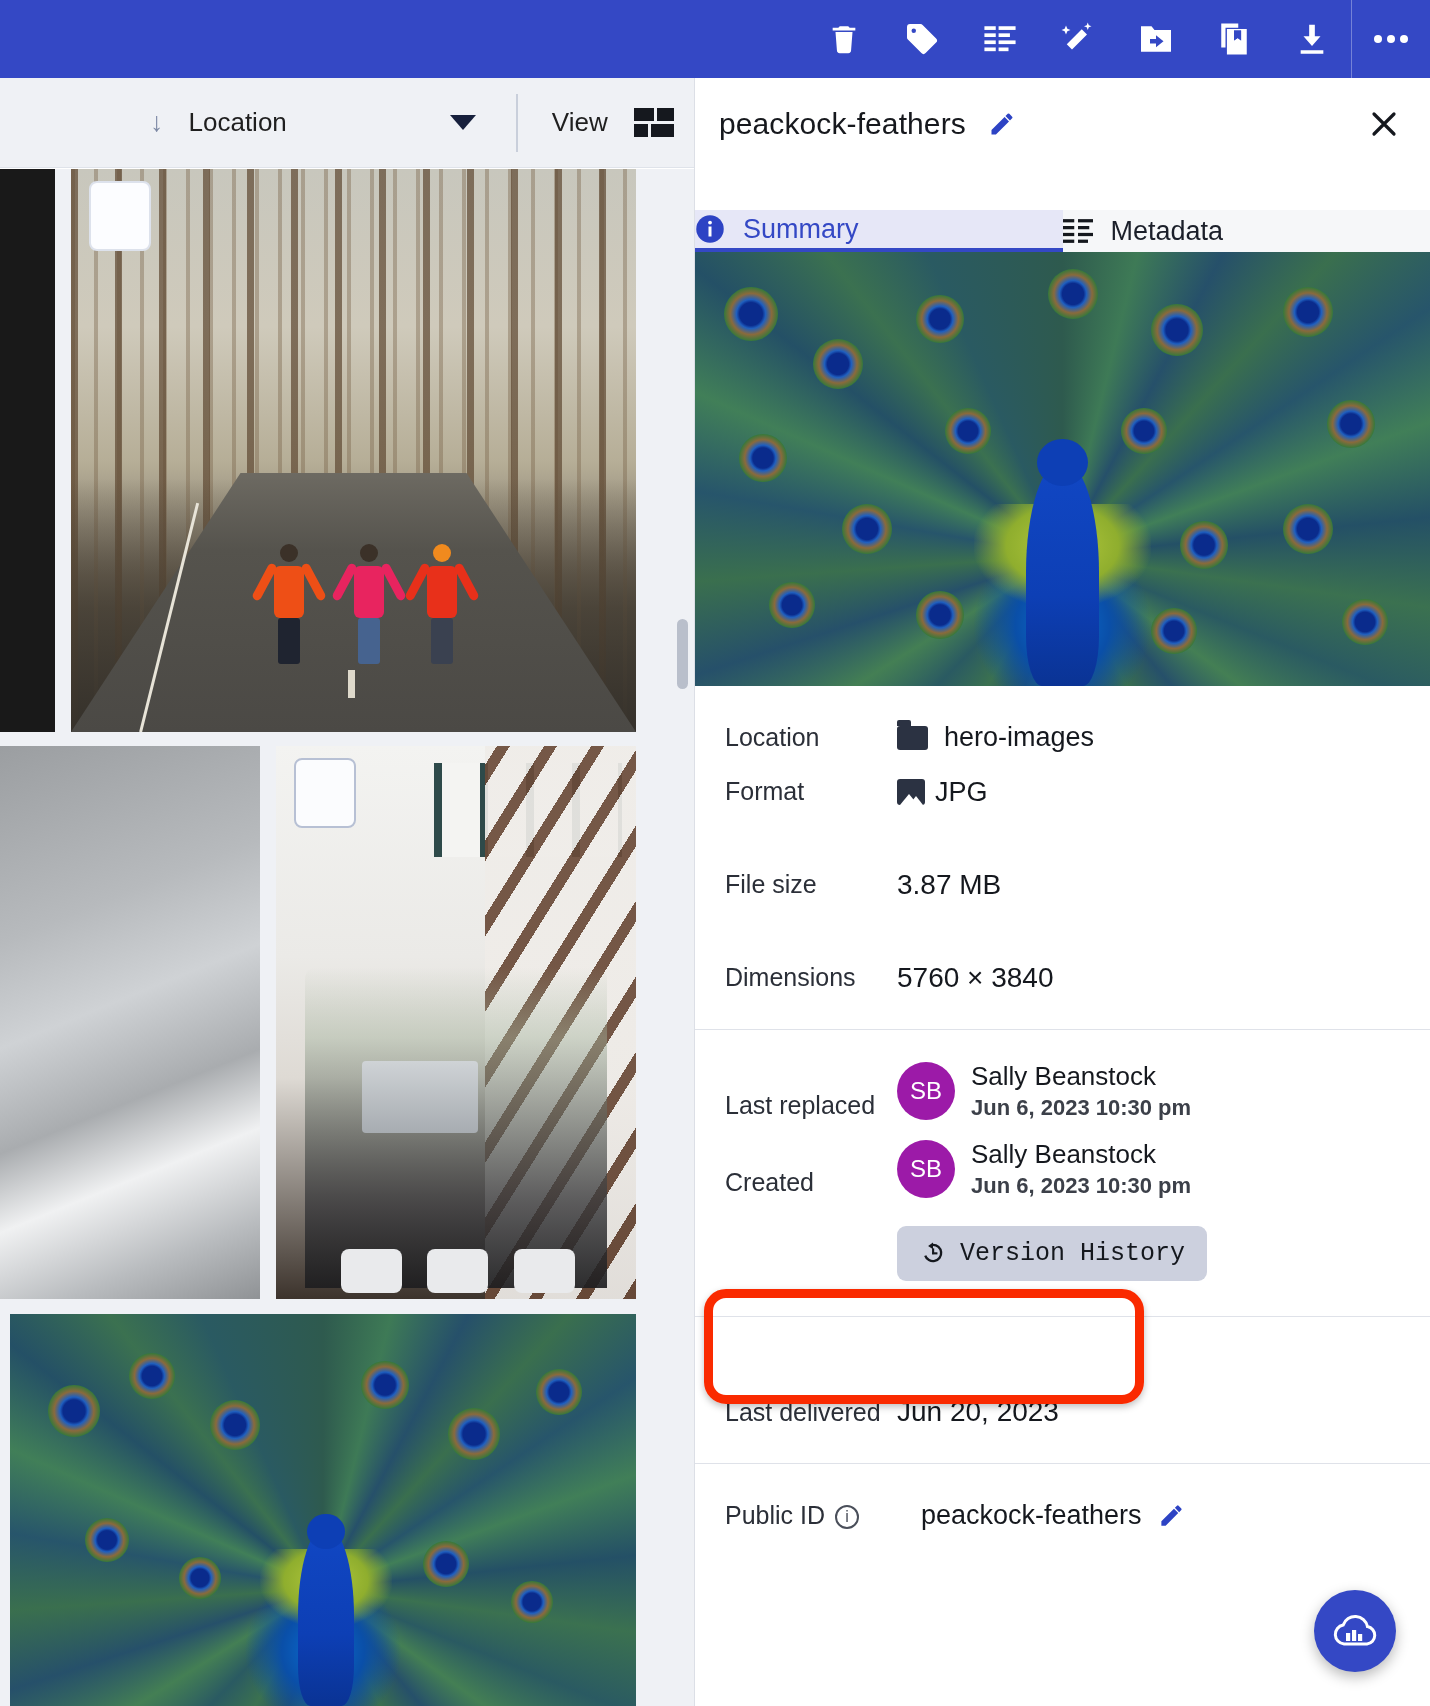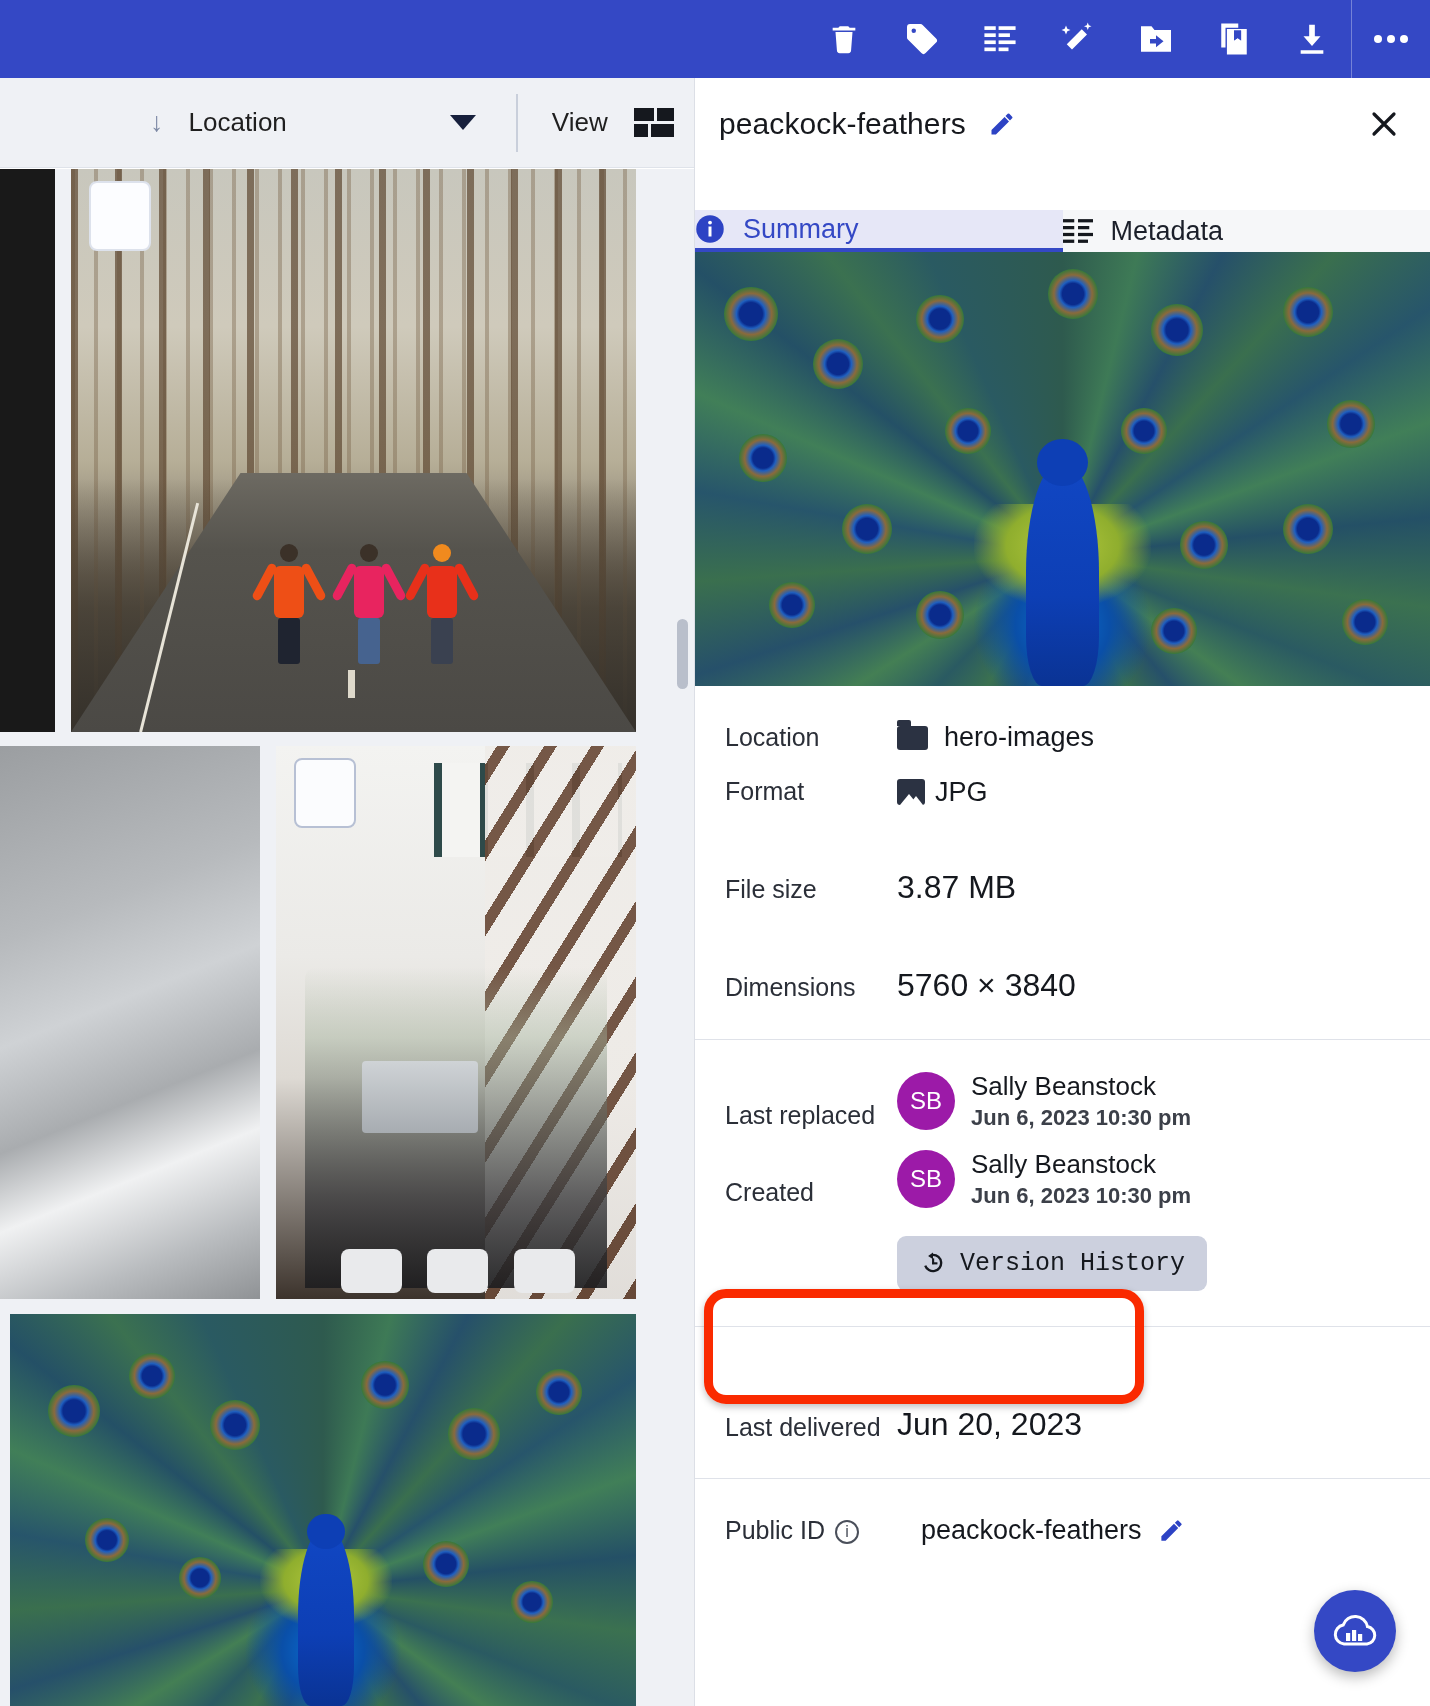--- a/index.html
+++ b/index.html
@@ -273,21 +273,21 @@
   .row-label {
     width: 172px; flex: 0 0 172px;
     font-size: 25px; color: #2b2f38; line-height: 1.25;
     padding-top: 5px;
   }
   .row-label.two-line { line-height: 1.22; }
   .row-val {
     display: flex; align-items: center; gap: 16px;
     font-size: 27px; color: #15181e;
   }
-  .row-val.big { font-size: 32px; margin-top: 43px; }
+  .row-val.big { font-size: 28px; margin-top: 43px; }
   .info-i {
     display:inline-flex; align-items:center; justify-content:center;
     width: 24px; height: 24px; border:2px solid #4a4f5a; border-radius:50%;
     font-size: 16px; color:#4a4f5a; margin-left:10px; font-style: normal;
     vertical-align: middle;
   }
 
   .avatar {
     width: 58px; height: 58px; border-radius: 50%;
     background: #9c1aa8;

